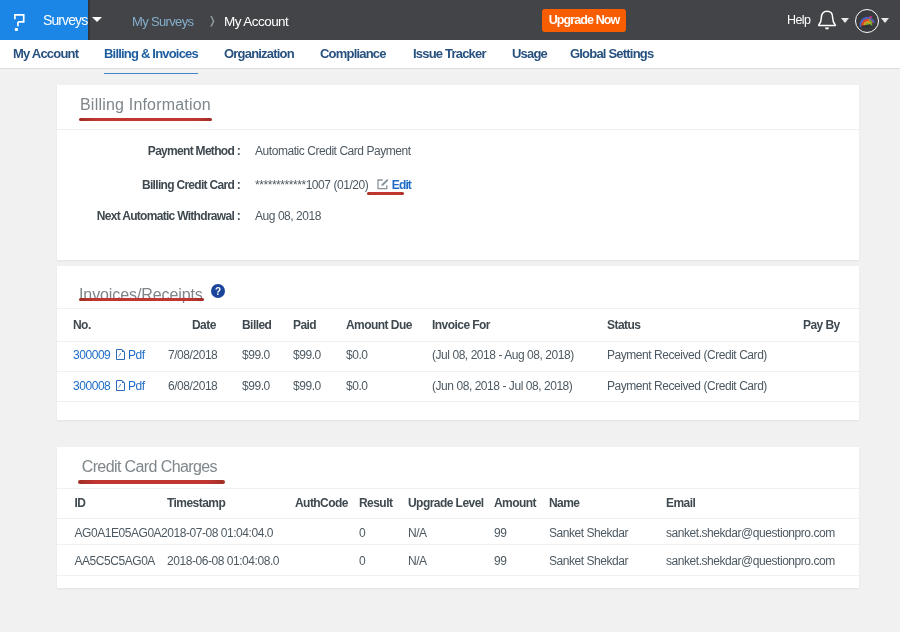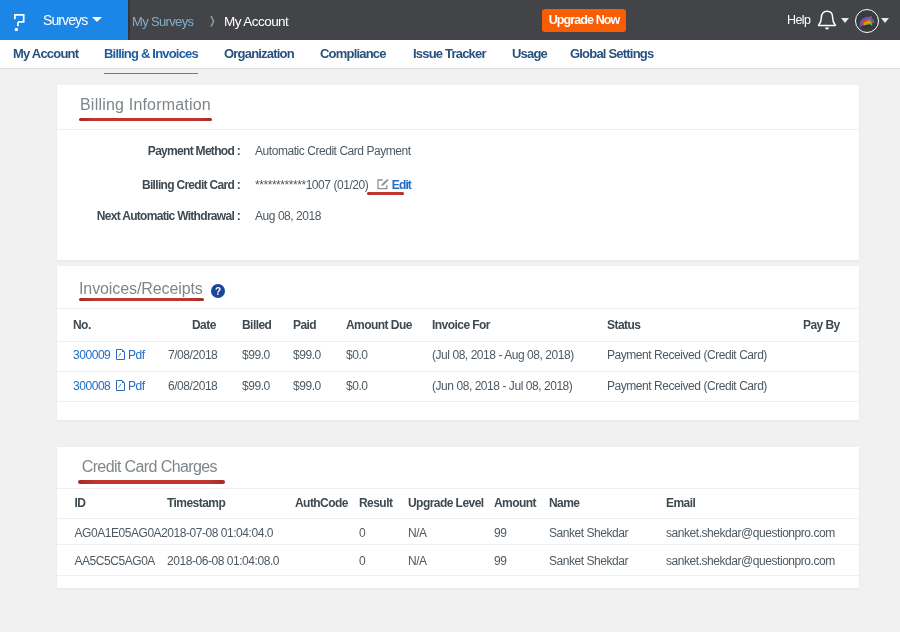--- a/index.html
+++ b/index.html
@@ -1,21 +1,21 @@
 <!DOCTYPE html>
 <html><head>
 <meta charset="utf-8">
 <style>
   * { margin:0; padding:0; box-sizing:border-box; }
   html,body { width:900px; height:632px; overflow:hidden; }
   body { font-family:"Liberation Sans", sans-serif; background:#f1f1f2; position:relative; }
 
   
   .topbar { position:absolute; left:0; top:0; width:900px; height:40px; background:#434448; }
-  .logobox { position:absolute; left:0; top:0; width:130px; height:40px; background:#1b86e5; border-right:2px solid #333539; }
+  .logobox { position:absolute; left:0; top:0; width:90px; height:40px; background:#1b86e5; border-right:2px solid #333539; }
   .logobox svg { position:absolute; left:14px; top:13.5px; }
   .surveys { position:absolute; left:43px; top:12px; color:#fff; font-size:14px; letter-spacing:-0.9px; }
   .scaret { position:absolute; left:92px; top:17px; width:0; height:0; border-left:5px solid transparent; border-right:5px solid transparent; border-top:5.5px solid #fff; }
   .bc1 { position:absolute; left:132px; top:13.5px; color:#84aecb; font-size:13px; letter-spacing:-0.65px; }
   .bcsep { position:absolute; left:207.5px; top:14px; color:#8e979c; font-size:10.5px; transform:scaleX(0.75); }
   .bc2 { position:absolute; left:224px; top:13.5px; color:#fff; font-size:13.5px; letter-spacing:-0.55px; }
   .upgrade { position:absolute; left:542px; top:9px; width:84px; height:23px; background:#f95d02; border-radius:3px; color:#fff; font-size:12.5px; font-weight:bold; text-align:center; line-height:23px; letter-spacing:-0.9px; }
   .search { position:absolute; left:634px; top:9px; width:143px; height:23px; background:#fff; border-radius:4px; }
   .search .mag { position:absolute; left:6px; top:5px; }
   .search .ph { position:absolute; left:19px; top:4.5px; color:#8b8b8b; font-size:12.5px; letter-spacing:-0.9px; }
@@ -103,21 +103,21 @@
         <path d="M9.8 6.2 V9.7 H1 V1 H5.8" fill="none" stroke="#8a949b" stroke-width="1.3"></path>
         <path d="M4.3 6.9 L4.8 4.9 L9.7 0.4 a1 1 0 0 1 1.4 1.4 L6.3 6.4 Z" fill="#8a949b"></path>
       </svg>
     <a class="link" href="#" style="font-weight:bold; letter-spacing:-0.9px;">Edit</a></div>
   <div class="redline" style="left:310px; top:107px; width:37px; height:3px;"></div>
   <div class="lab" style="top:124px;">Next Automatic Withdrawal :</div>
   <div class="val" style="top:124px;">Aug 08, 2018</div>
 </div>
 
 <div class="card" style="top:266px; height:154px;">
-  <div class="chead" style="left:22px; top:15px; letter-spacing:-0.1px;">Invoices/Receipts</div>
+  <div class="chead" style="left:22px; top:21px; letter-spacing:-0.1px;">Invoices/Receipts</div>
   <div class="redline" style="left:22px; top:31.7px; width:125px;"></div>
   <svg width="14" height="14" viewBox="0 0 14 14" style="position:absolute; left:153.7px; top:18px;">
     <circle cx="7" cy="7" r="7" fill="#1b449b"></circle>
     <text x="7" y="10.6" font-size="10" font-weight="bold" fill="#fff" text-anchor="middle" font-family="Liberation Sans">?</text>
   </svg>
   <div class="cdiv" style="top:42px;"></div>
   <div class="th" style="left:16px; top:51.5px;">No.</div>
   <div class="th" style="left:111px; top:51.5px;padding-left:24px;">Date</div>
   <div class="th" style="left:185px; top:51.5px;">Billed</div>
   <div class="th" style="left:236px; top:51.5px;">Paid</div>

